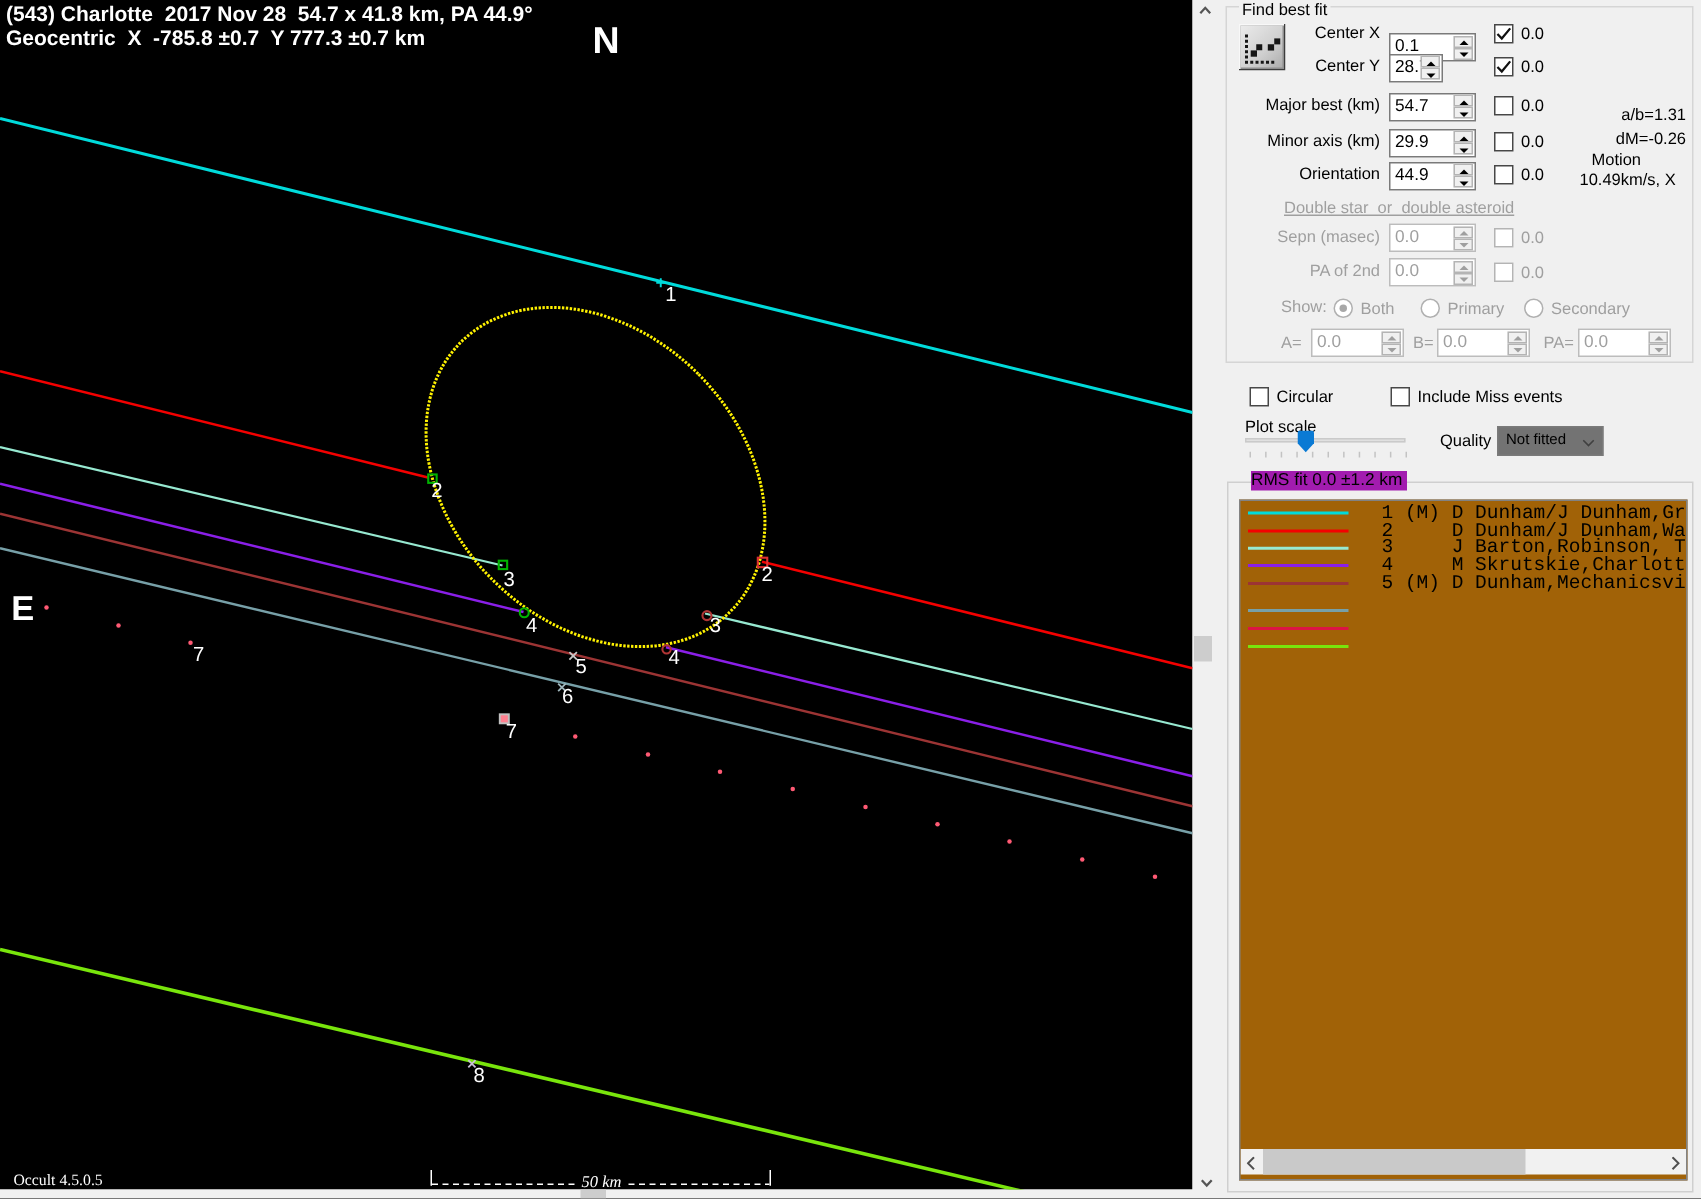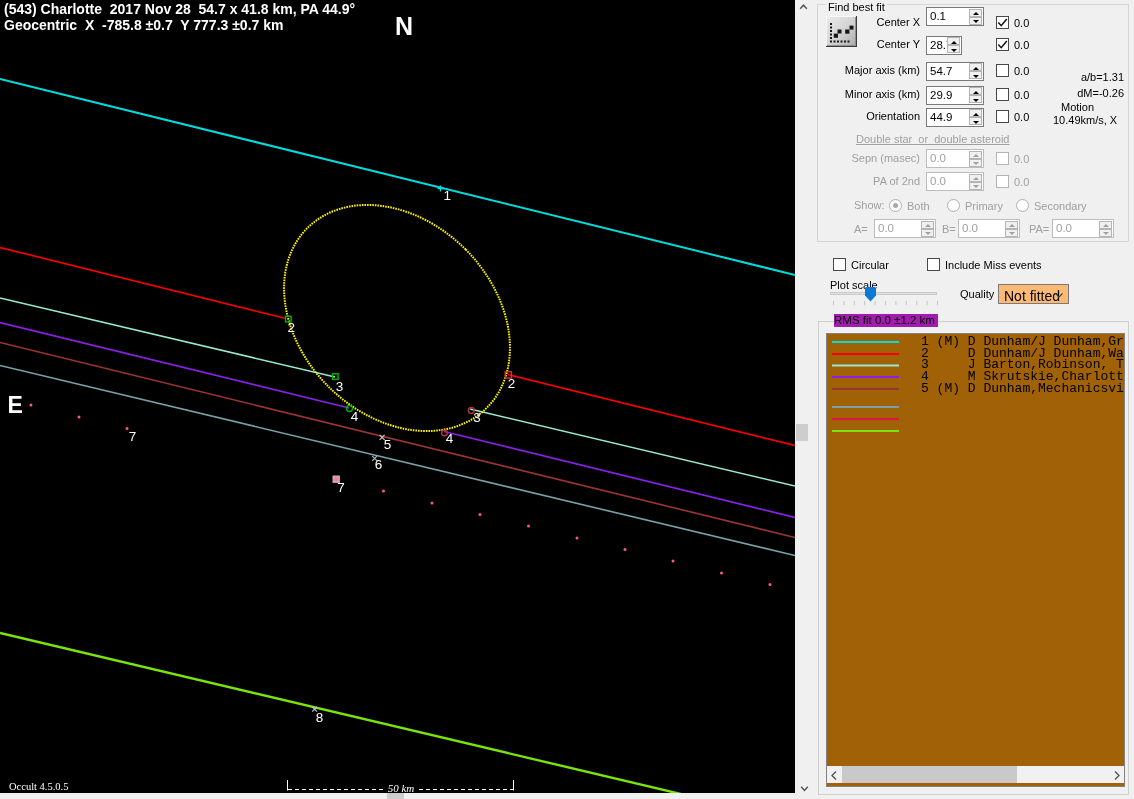--- a/index.html
+++ b/index.html
@@ -143,21 +143,21 @@
       <rect x="18" y="24.5" width="2" height="2"></rect>
       <rect x="21.5" y="24.5" width="2" height="2"></rect>
 <rect x="7.8" y="17.6" width="4.2" height="4.2"></rect>
       <rect x="11.5" y="13.5" width="4" height="4"></rect>
       <rect x="19.2" y="13.5" width="4.2" height="4.2"></rect>
       <rect x="23.5" y="9.6" width="4" height="4"></rect>
 </g>
 </svg>
 
 <div class="lbl r" style="left:820px;top:16px;width:100px">Center X</div>
-<div class="spin" style="left:926px;top:7px;width:58px">
+<div class="spin" style="left:926px;top:22px;width:58px">
     <span>0.1</span>
     <div class="sb su">
       <i></i>
     </div>
     <div class="sb sd">
       <i></i>
     </div>
   </div>
 <div class="cb" style="left:996px;top:16px"></div>
 <svg class="abs" style="left:996px;top:16px" width="13" height="13">
@@ -172,21 +172,21 @@
     </div>
     <div class="sb sd">
       <i></i>
     </div>
   </div>
 <div class="cb" style="left:996px;top:38px"></div>
 <svg class="abs" style="left:996px;top:38px" width="13" height="13">
     <path d="M2.3 6.6L5.2 9.7L10.8 2.9" fill="none" stroke="#111" stroke-width="1.5"></path>
   </svg>
 <div class="lbl" style="left:1014px;top:39px">0.0</div>
-<div class="lbl r" style="left:820px;top:64px;width:100px">Major axis (km)</div>
+<div class="lbl r" style="left:820px;top:64px;width:100px">Major best (km)</div>
 <div class="spin" style="left:926px;top:61.5px;width:58px">
     <span>54.7</span>
     <div class="sb su">
       <i></i>
     </div>
     <div class="sb sd">
       <i></i>
     </div>
   </div>
 <div class="cb" style="left:996px;top:64px"></div>
@@ -305,21 +305,21 @@
       <line x1="45.1" y1="0" x2="45.1" y2="4"></line>
       <line x1="55.5" y1="0" x2="55.5" y2="4"></line>
       <line x1="65.9" y1="0" x2="65.9" y2="4"></line>
       <line x1="76.3" y1="0" x2="76.3" y2="4"></line>
       <line x1="86.7" y1="0" x2="86.7" y2="4"></line>
       <line x1="97.1" y1="0" x2="97.1" y2="4"></line>
       <line x1="107.5" y1="0" x2="107.5" y2="4"></line>
     </g>
 </svg>
 <div class="lbl" style="left:960px;top:288px">Quality</div>
-<div class="abs" style="left:998px;top:283.5px;width:71px;height:20px;background:#fdba74;border:1px solid #7a7a7a;font-size:14px">
+<div class="abs" style="left:998px;top:283.5px;width:71px;height:20px;background:#737373;border:1px solid #7a7a7a;font-size:10px">
 <span class="abs" style="left:5px;top:3.5px">Not fitted</span>
 <svg class="abs" style="right:5px;top:8px" width="8" height="5">
       <path d="M0.5 0.5L4 4L7.5 0.5" fill="none" stroke="#404040" stroke-width="1.1"></path>
     </svg>
 </div>
 <div class="abs" style="left:818px;top:321px;width:311px;height:474px;border:1px solid #cfcfcf"></div>
 <div class="lbl" style="left:834px;top:314px;font-size:11.5px;background:#a21caf;padding:0 3px 0 0">RMS fit 0.0 ±1.2 km</div>
 
 <div class="abs" style="left:826px;top:333px;width:299px;height:454px;background:#a16207;border:1px solid #828282;overflow:hidden">
 <svg class="abs" style="left:0;top:0" width="297" height="452">

